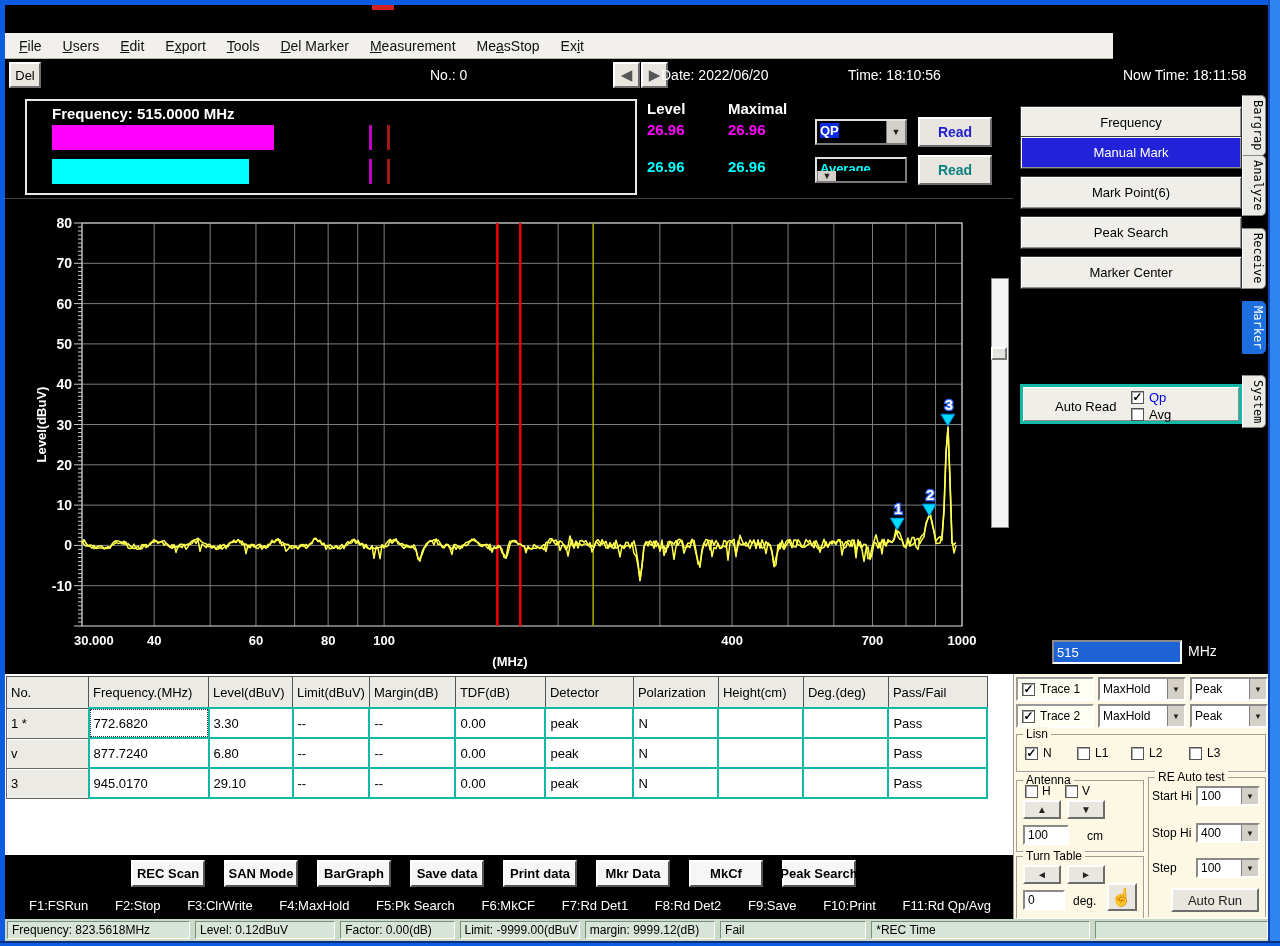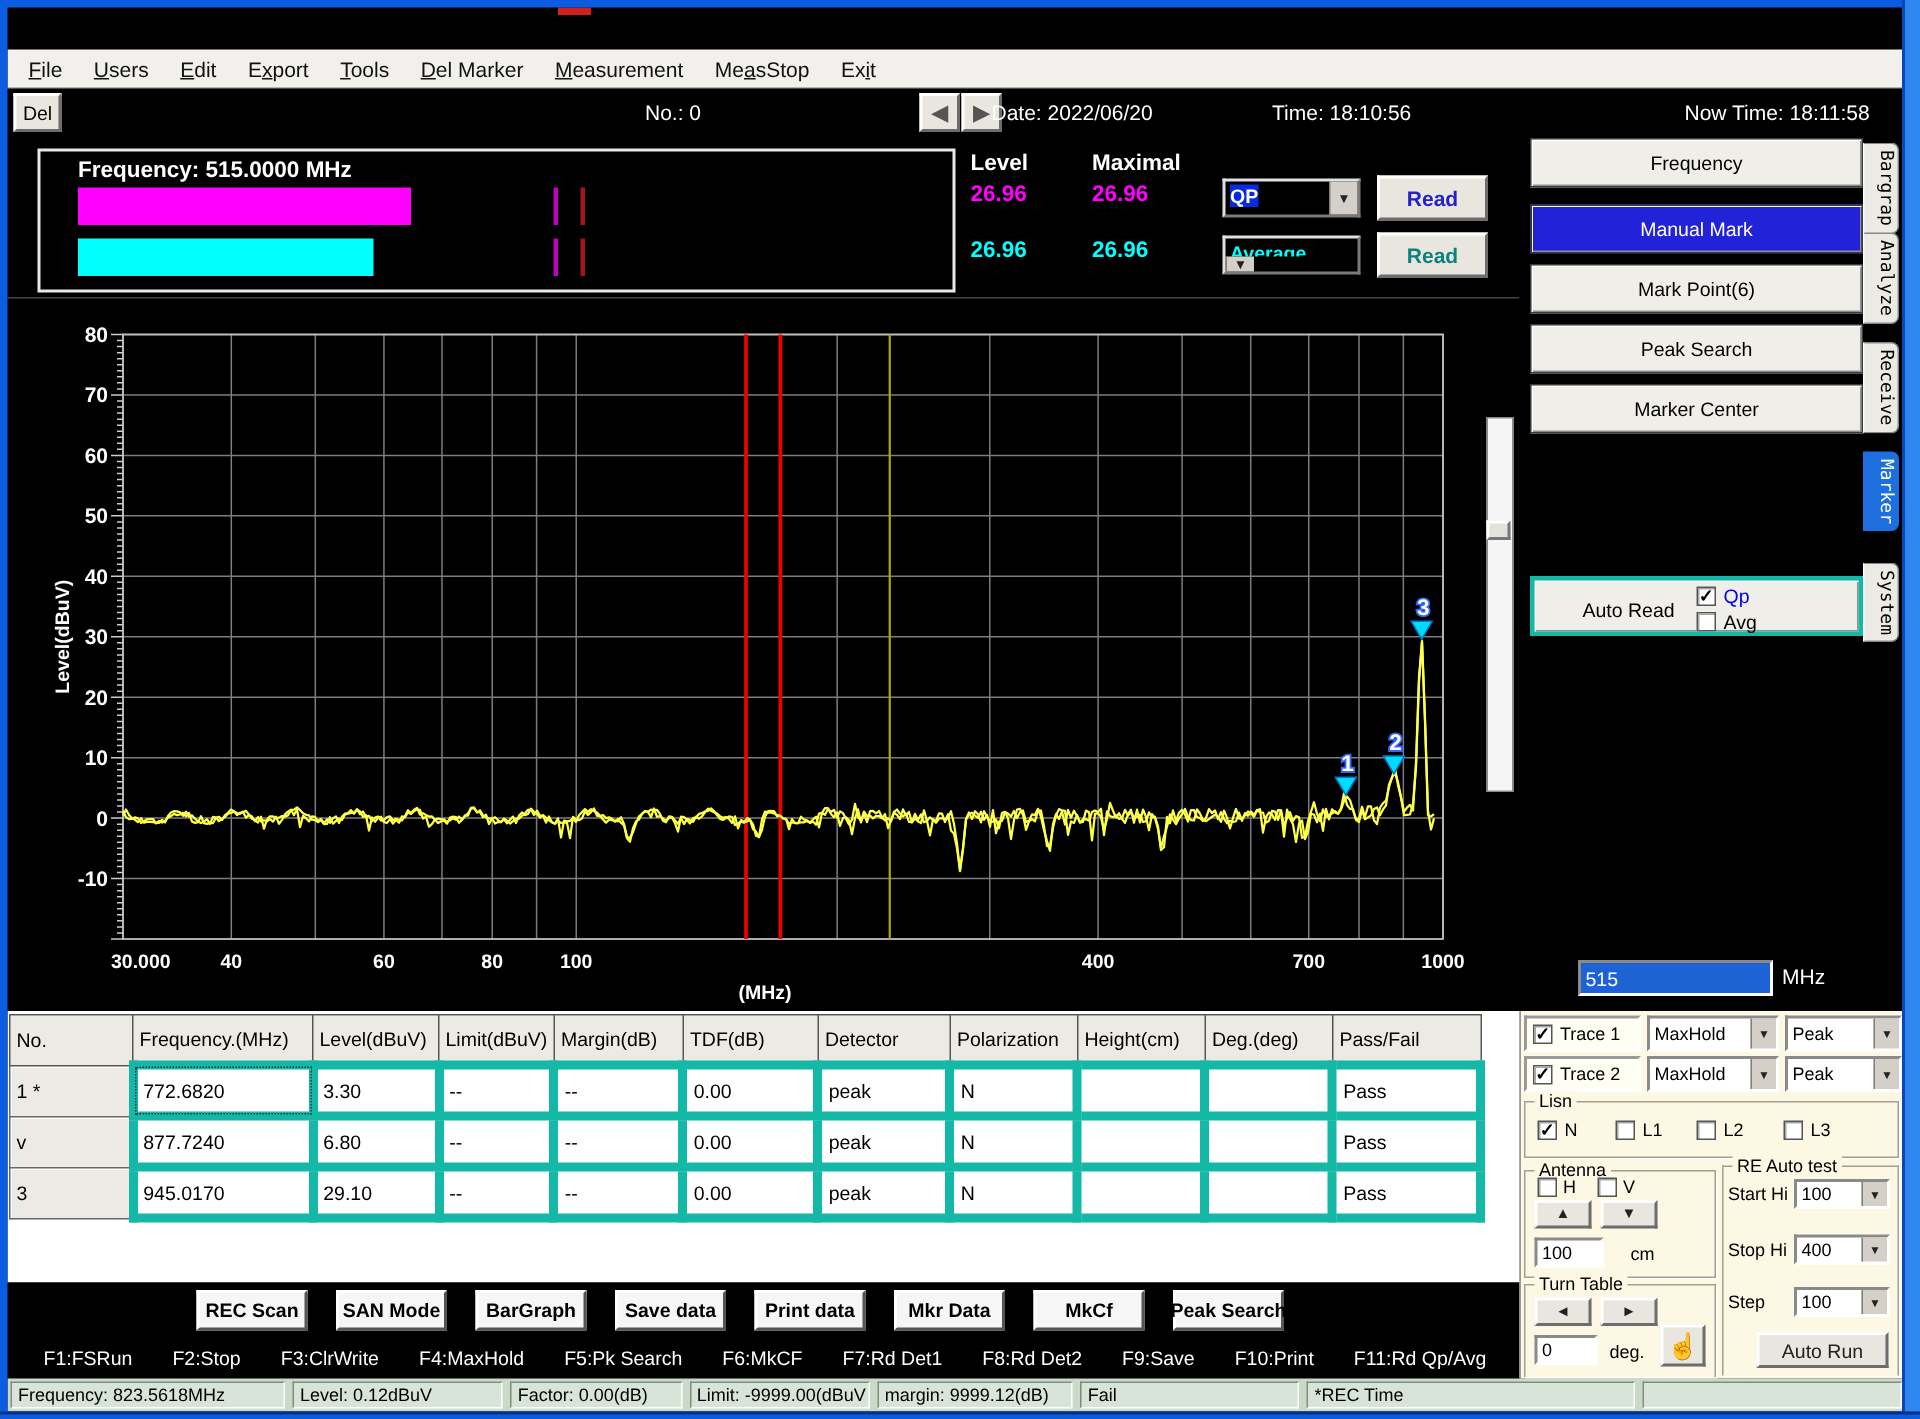--- a/index.html
+++ b/index.html
@@ -7,21 +7,21 @@
        font-family:"Liberation Sans",sans-serif;-webkit-font-smoothing:antialiased;}
   .abs{position:absolute;}
   
   #border-left{left:0;top:0;width:5px;height:946px;background:#0b5ce0;}
   #border-top{left:0;top:0;width:1280px;height:5px;background:#0b5ce0;}
   #border-right{left:1268px;top:0;width:12px;height:946px;background:#2f86f0;border-left:2px solid #0b46b8;}
   #border-bottom{left:0;top:941px;width:1280px;height:5px;background:#0b5ce0;border-top:2px solid #08307e;}
   #titlebar{left:5px;top:5px;width:1263px;height:28px;background:#000;}
   #title-artifact{left:372px;top:5px;width:22px;height:5px;background:#d02020;}
   
-  #menubar{left:5px;top:33px;width:1263px;height:26px;background:#f2f0ec;border-bottom:1px solid #b8b4ac;
+  #menubar{left:5px;top:33px;width:1108px;height:26px;background:#f2f0ec;border-bottom:1px solid #b8b4ac;
            display:flex;align-items:center;gap:21px;padding-left:14px;box-sizing:border-box;font-size:14px;color:#111;}
   .menu-item{cursor:default;}
   
   #toolbar{left:5px;top:59px;width:1263px;height:32px;background:#000;color:#fff;font-size:14px;}
   .btn3d{background:#e9e6e0;border:2px solid;border-color:#ffffff #6d6d6d #6d6d6d #ffffff;
          color:#000;display:flex;align-items:center;justify-content:center;box-sizing:border-box;}
   #del-btn{left:4px;top:3px;width:32px;height:26px;font-size:13px;}
   #no-label{left:425px;top:8px;}
   #nav-prev{left:608px;top:3px;width:27px;height:26px;color:#555;font-size:15px;}
   #nav-next{left:636px;top:3px;width:27px;height:26px;color:#555;font-size:15px;}
@@ -41,21 +41,21 @@
   .sel-blue{background:#0a2ae0;color:#fff;align-self:flex-start;}
   .read-btn{font-weight:bold;font-size:14px;}
   
   #chart-panel{left:5px;top:198px;width:1008px;height:476px;background:#000;border-top:1px solid #444;}
   #vslider{left:986px;top:79px;width:16px;height:248px;background:#f5f5f5;border:1px solid #8a8a8a;}
   #vslider-thumb{left:-1px;top:68px;width:16px;height:13px;background:#e4e2dd;border:2px solid;border-color:#fff #777 #777 #fff;box-sizing:border-box;}
   
   #table-panel{left:5px;top:674px;width:1008px;height:181px;background:#fff;}
   table.grid{border-collapse:collapse;font-size:13px;color:#000;table-layout:fixed;}
   table.grid th{background:#eceae4;border:1px solid #555;font-weight:normal;text-align:left;padding:4px 4px;height:22px;}
-  table.grid td{border:6px solid #14b8a6;padding:3px 4px;height:22px;background:#fff;overflow:hidden;white-space:nowrap;}
+  table.grid td{border:2px solid #14b8a6;padding:3px 4px;height:22px;background:#fff;overflow:hidden;white-space:nowrap;}
   table.grid td.rowhead{background:#eceae4;border:1px solid #666;box-shadow:inset 1px 1px 0 #fff;}
   table.grid td.focus{outline:1px dotted #333;outline-offset:-2px;}
   
   #btn-bar{left:5px;top:855px;width:1008px;height:36px;background:#000;display:flex;align-items:center;}
   .bot-btn{width:74px;height:27px;background:#f6f6f6;border:2px solid;border-color:#fff #555 #555 #fff;
            font-weight:bold;font-size:13px;display:flex;align-items:center;justify-content:center;box-sizing:border-box;white-space:nowrap;}
   #fkey-bar{left:5px;top:891px;width:1008px;height:28px;background:#000;color:#fff;font-size:13px;
             display:flex;align-items:center;justify-content:space-between;padding:0 22px 0 24px;box-sizing:border-box;}
   #status-bar{left:5px;top:919px;width:1263px;height:22px;background:#c9dac9;display:flex;gap:5px;padding:2px 0 0 2px;box-sizing:border-box;}
   .status-seg{background:#d7e4d7;border:1px solid;border-color:#7e8e7e #ffffff #ffffff #7e8e7e;
@@ -432,21 +432,21 @@
       <div class="status-seg" style="width: 115px;">Factor: 0.00(dB)</div>
       <div class="status-seg" style="width: 121px;">Limit: -9999.00(dBuV</div>
       <div class="status-seg" style="width: 131px;">margin: 9999.12(dB)</div>
       <div class="status-seg" style="width: 147px;">Fail</div>
       <div class="status-seg" style="width: 220px;">*REC Time</div>
       <div class="status-seg" style="width: 174px;"></div>
     </div>
 
   <div class="abs" id="right-top">
     <div id="side-buttons">
-        <div class="abs side-btn" style="top: 1px;">Frequency</div>
+        <div class="abs side-btn" style="top: 15px;">Frequency</div>
         <div class="abs side-btn active" style="top: 45px;">Manual Mark</div>
         <div class="abs side-btn" style="top: 85px;">Mark Point(6)</div>
         <div class="abs side-btn" style="top: 125px;">Peak Search</div>
         <div class="abs side-btn" style="top: 165px;">Marker Center</div>
       </div>
     <div class="abs" id="autoread-box">
       <span class="abs" style="left:32px;top:12px;">Auto Read</span>
       <span class="abs checkbox" style="left:108px;top:4px;">✓</span>
       <span class="abs" style="left:126px;top:3px;color:#0000ee;">Qp</span>
       <span class="abs checkbox" style="left:108px;top:21px;"></span>

